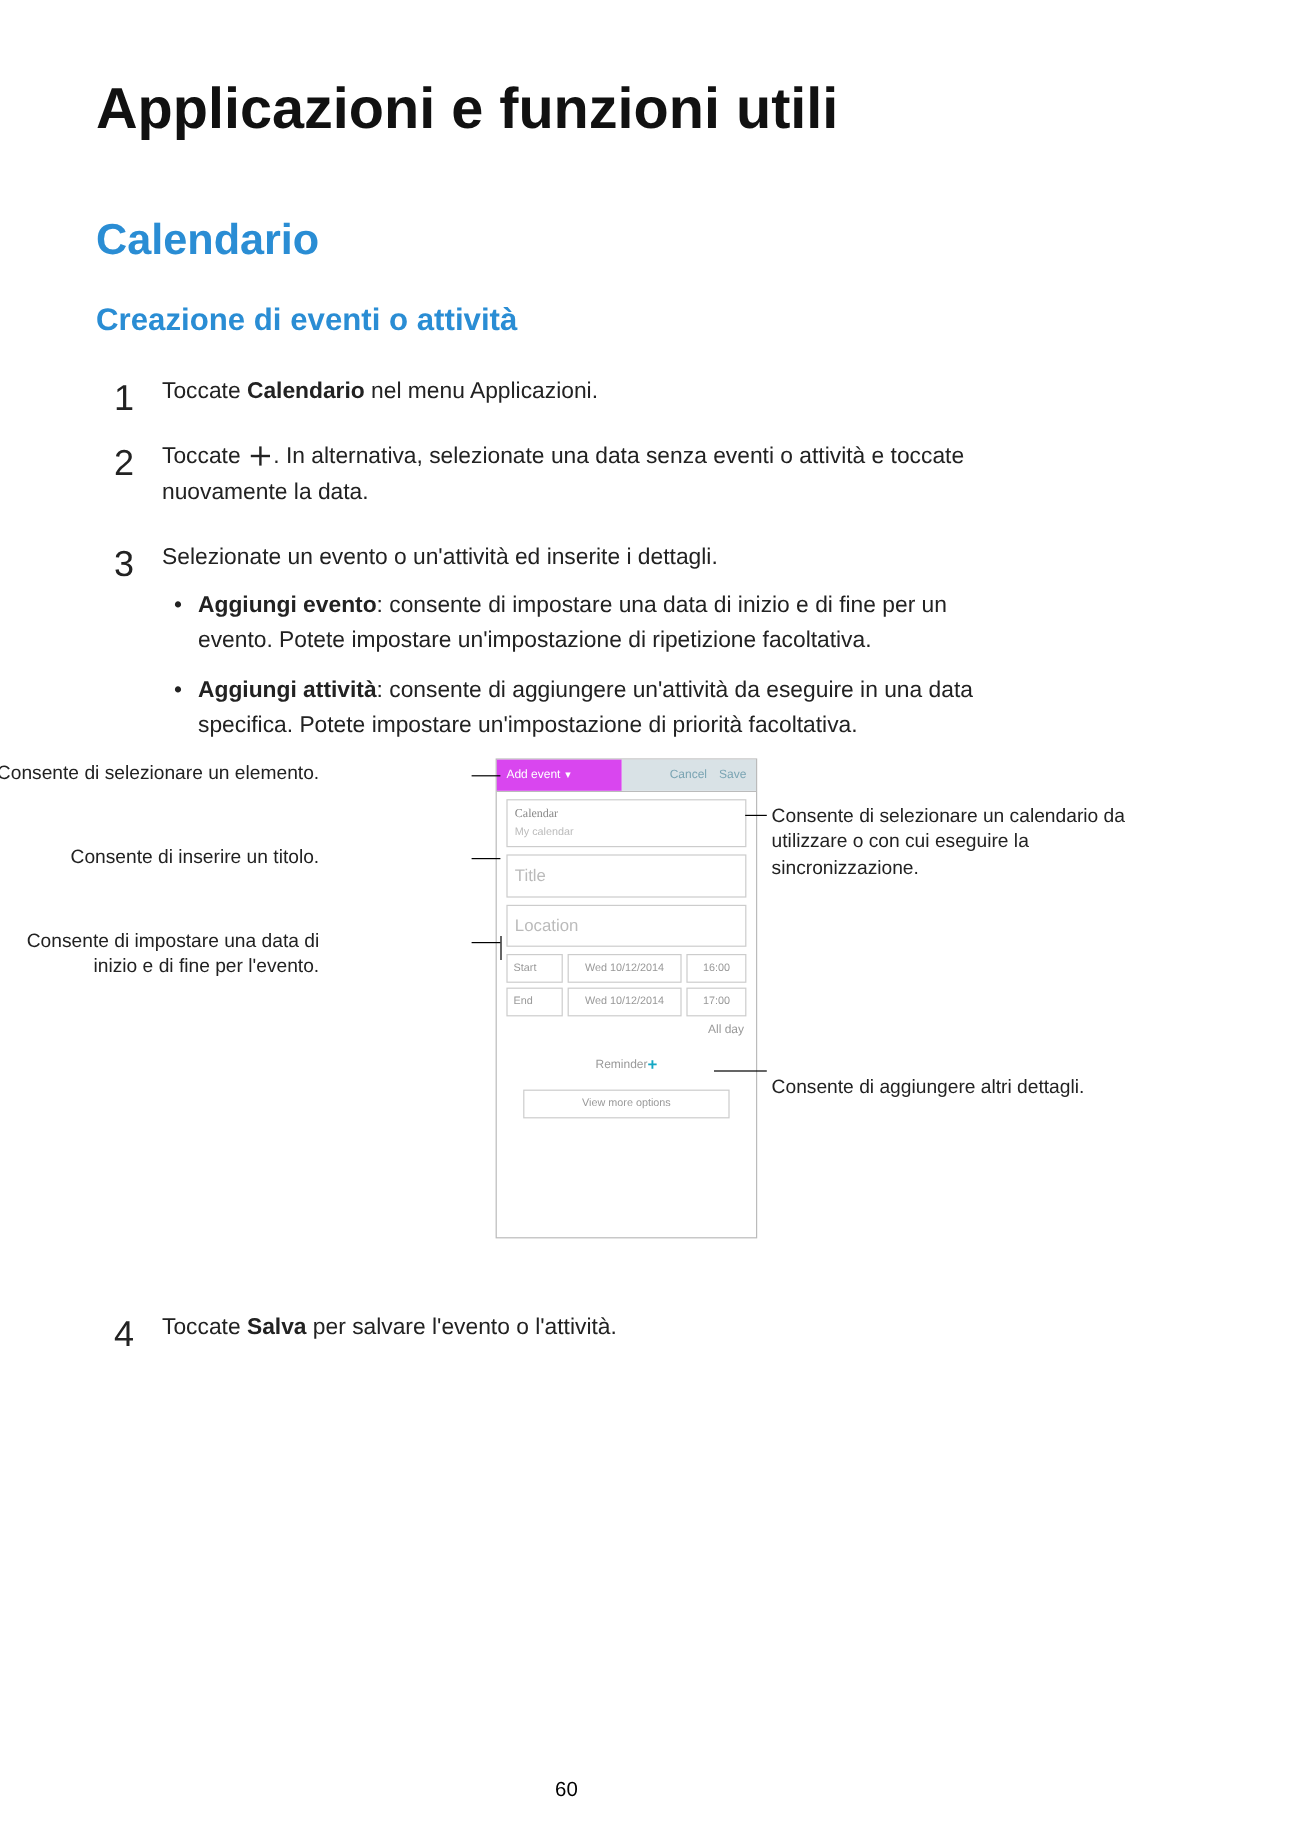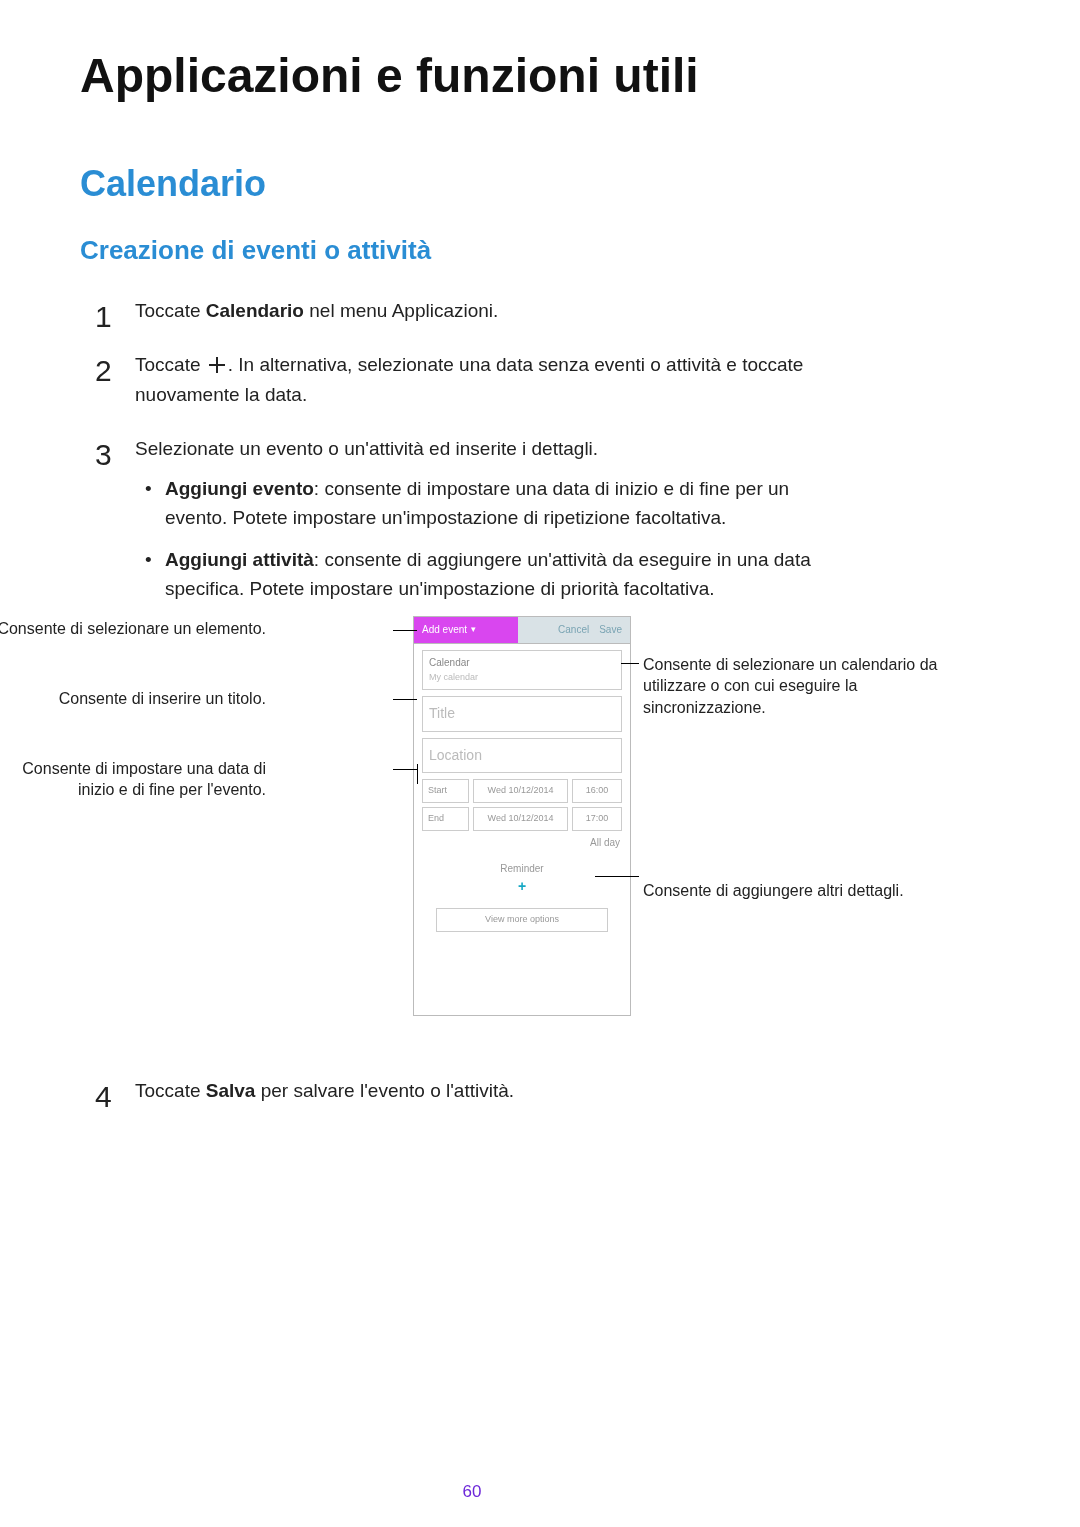--- a/index.html
+++ b/index.html
@@ -6,21 +6,21 @@
     margin: 0;
     padding: 0;
     background: #fff;
     font-family: "Segoe UI", "Helvetica Neue", Arial, sans-serif;
     color: #222;
   }
   .page {
     width: 944px;
     height: 1527px;
     box-sizing: border-box;
-    padding: 48px 80px 30px 80px;
+    padding: 64px 80px 30px 80px;
     position: relative;
   }
   h1.main-head {
     font-size: 48px;
     font-weight: 700;
     margin: 0 0 60px 0;
     color: #111;
   }
   h2.section-head {
     font-size: 36px;
@@ -148,21 +148,21 @@
     font-size: 10px;
     color: #7aa4b3;
   }
   .field-group {
     border: 1px solid #ccc;
     margin: 6px 8px;
     padding: 4px 6px;
     font-size: 9px;
     color: #888;
   }
-  .field-group .lbl { color: #888; font-size: 10px; }
+  .field-group .lbl { color: #888; font-size: 10px; font-family: Liberation Serif, serif; }
   .field-group .sub { color: #bbb; font-size: 9px; margin-top: 1px; }
   .field-input {
     border: 1px solid #ccc;
     margin: 6px 8px;
     padding: 6px 6px;
     font-size: 14px;
     color: #bbb;
   }
   .row {
     display: flex;
@@ -184,21 +184,20 @@
     font-size: 10px;
     color: #999;
   }
   .reminder {
     display: flex;
     justify-content: center;
     align-items: center;
     margin: 10px 10px 0;
     font-size: 10px;
     color: #999;
-    flex-direction: column;
   }
   .reminder .plus { color: #15a8c4; font-weight: bold; font-size: 14px; }
   .viewmore {
     border: 1px solid #ccc;
     margin: 10px 22px;
     padding: 4px;
     text-align: center;
     font-size: 9px;
     color: #999;
   }
@@ -227,21 +226,21 @@
     position: absolute;
     width: 1px;
     background: #000;
   }
   .pagenum {
     position: absolute;
     left: 0; right: 0;
     bottom: 25px;
     text-align: center;
     font-size: 17px;
-    color: #6d28d9;
+    color: #000000;
   }
 </style>
 </head>
 <body>
 
 <div class="page">
 
   <h1 class="main-head">Applicazioni e funzioni utili</h1>
   <h2 class="section-head">Calendario</h2>
   <h3 class="sub-head">Creazione di eventi o attività</h3>

